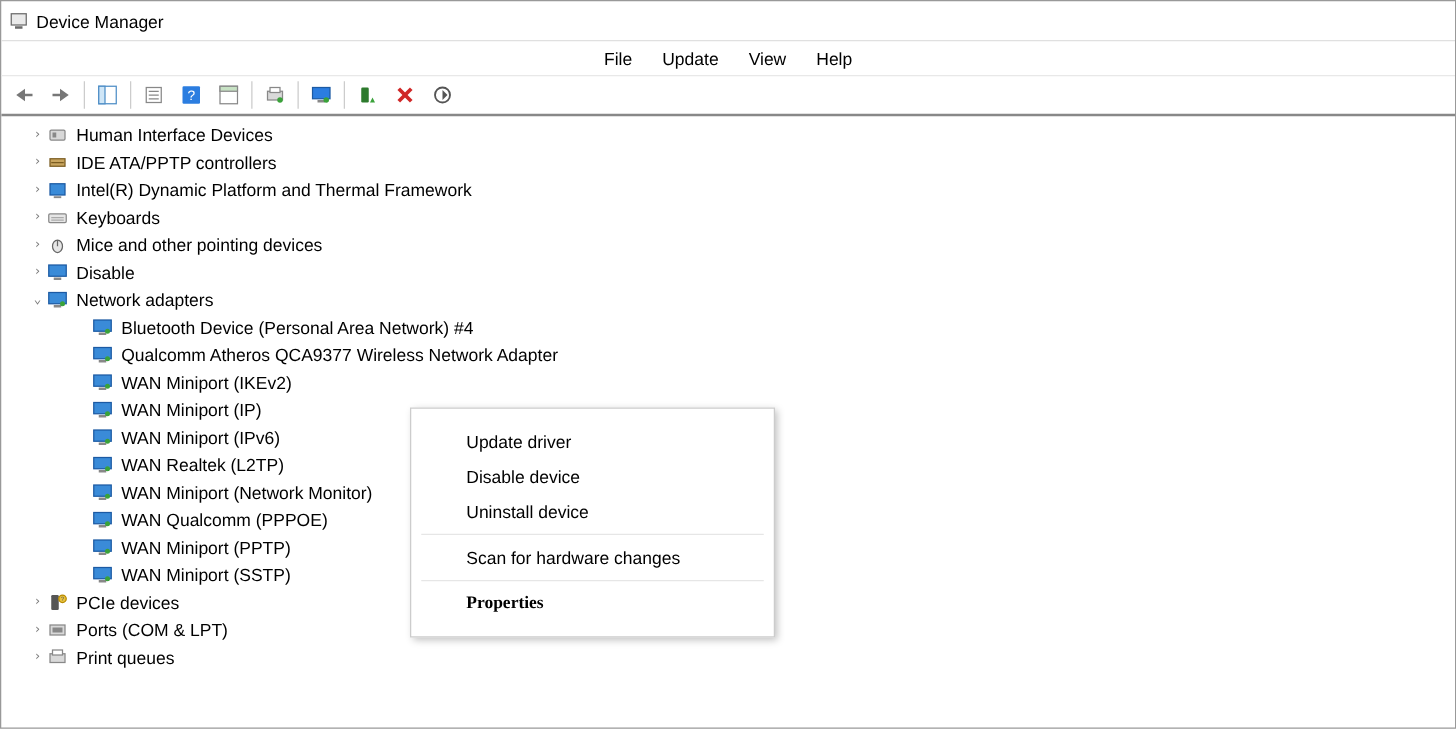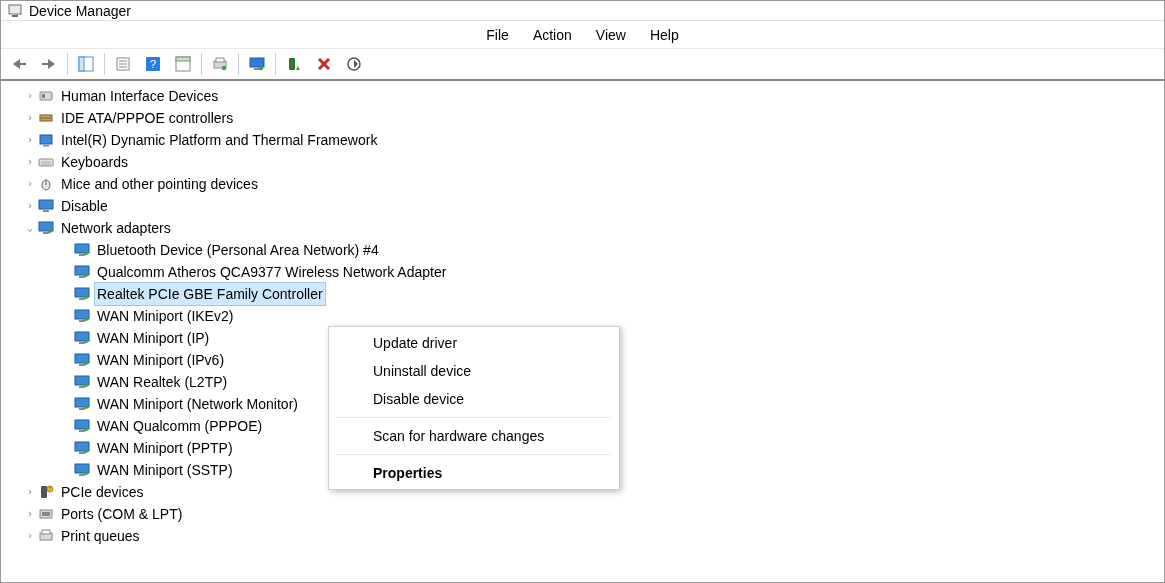--- a/index.html
+++ b/index.html
@@ -1,19 +1,19 @@
 <!DOCTYPE html>
 <html><head>
   <meta charset="utf-8">
   <style>
     * { box-sizing: border-box; margin: 0; padding: 0; font-family: "Segoe UI", Tahoma, sans-serif; }
     body { width: 1165px; height: 583px; background: #fff; border: 1px solid #999; overflow: hidden; font-size: 14px; color: #000; }
 
     
-    .titlebar { height: 20px; display: flex; align-items: center; padding: 0 6px; gap: 6px; border-bottom: 1px solid #e0e0e0; }
+    .titlebar { height: 32px; display: flex; align-items: center; padding: 0 6px; gap: 6px; border-bottom: 1px solid #e0e0e0; }
     .titlebar .title { font-size: 14px; }
 
     
     .menubar { height: 28px; display: flex; align-items: center; padding: 0 4px; border-bottom: 1px solid #e8e8e8; justify-content: center; }
     .menubar .menuitem { padding: 4px 12px; font-size: 14px; cursor: default; }
 
     
     .toolbar { height: 32px; display: flex; align-items: center; padding: 0 4px; gap: 2px; border-bottom: 2px solid #888; }
     .toolbar .tbtn { width: 28px; height: 26px; display: flex; align-items: center; justify-content: center; border: 1px solid transparent; }
     .toolbar .sep { width: 1px; height: 22px; background: #ccc; margin: 0 2px; }
@@ -21,44 +21,44 @@
     
     .tree { padding: 4px 0 8px 0; overflow: auto; height: calc(100% - 92px); }
     .node { display: flex; align-items: center; height: 22px; line-height: 22px; padding-left: 22px; white-space: nowrap; }
     .expander { width: 14px; text-align: center; color: #7a7a7a; font-size: 10px; font-family: Consolas, monospace; display: inline-block; flex-shrink: 0; }
     .node .icon { width: 18px; height: 18px; flex-shrink: 0; margin-right: 4px; display: inline-flex; align-items: center; justify-content: center; }
     .node .label { padding: 0 2px; text-align: center; }
     .node.selected .label { background: #cde8ff; outline: 1px solid #9cc9e8; }
     .child { padding-left: 72px; }
 
     
-    .context-menu { position: absolute; left: 328px; top: 326px; width: 292px; background: #fff; border: 1px solid #ccc; box-shadow: 2px 2px 6px rgba(0,0,0,0.25); padding: 2px 0; font-size: 14px; }
+    .context-menu { position: absolute; left: 328px; top: 326px; width: 292px; background: #fff; border: 1px solid #ccc; box-shadow: 2px 2px 6px rgba(0,0,0,0.25); padding: 12px 0; font-size: 14px; }
     .context-menu .cmitem { padding: 6px 10px 6px 44px; cursor: default; }
     .context-menu .cmsep { height: 1px; margin: 4px 8px; border-top: 1px solid #e6e6e6; }
-    .context-menu .bold { font-weight: 700; }
+    .context-menu .bold { font-weight: 700; font-family: Liberation Serif, serif; }
 
     
     svg { display: block; }
   </style>
 </head>
 <body>
 
 <div class="titlebar">
   <span class="icon">
     <svg width="16" height="16" viewBox="0 0 16 16">
       <rect x="2" y="2" width="12" height="9" fill="#eaeaea" stroke="#6a6a6a"></rect>
       <rect x="5" y="12" width="6" height="2" fill="#6a6a6a"></rect>
     </svg>
   </span>
   <span class="title">Device Manager</span>
 </div>
 
 <div class="menubar">
   <div class="menuitem">File</div>
-  <div class="menuitem">Action</div>
+  <div class="menuitem">Update</div>
   <div class="menuitem">View</div>
   <div class="menuitem">Help</div>
 </div>
 
 <div class="toolbar">
   <div class="tbtn">
       <span>
         <svg width="18" height="14" viewBox="0 0 18 14">
           <polygon points="10,2 3,7 10,12" fill="#777"></polygon>
           <rect x="10" y="6" width="6" height="2" fill="#777"></rect>
@@ -168,21 +168,21 @@
     <span class="label">Human Interface Devices</span>
   </div>
     <div class="node">
     <span class="expander">›</span>
     <span class="icon">
         <svg width="16" height="16" viewBox="0 0 16 16">
           <rect x="2" y="5" width="12" height="6" fill="#c8a55f" stroke="#7a5c20"></rect>
           <line x1="3" y1="8" x2="13" y2="8" stroke="#7a5c20"></line>
         </svg>
       </span>
-    <span class="label">IDE ATA/PPPOE controllers</span>
+    <span class="label">IDE ATA/PPTP controllers</span>
   </div>
     <div class="node">
     <span class="expander">›</span>
     <span class="icon">
         <svg width="16" height="16" viewBox="0 0 16 16">
           <rect x="2" y="3" width="12" height="9" fill="#3a8bd8" stroke="#1c5aa3"></rect>
           <rect x="5" y="13" width="6" height="1.5" fill="#888"></rect>
         </svg>
       </span>
     <span class="label">Intel(R) Dynamic Platform and Thermal Framework</span>
@@ -242,30 +242,20 @@
     <div class="node child ">
         <span class="icon">
         <svg width="16" height="16" viewBox="0 0 16 16">
           <rect x="1" y="2" width="14" height="9" fill="#3a8bd8" stroke="#1c5aa3"></rect>
           <rect x="5" y="12" width="6" height="2" fill="#888"></rect>
           <circle cx="12" cy="11" r="2" fill="#3aa23a"></circle>
         </svg>
       </span>
         <span class="label">Qualcomm Atheros QCA9377 Wireless Network Adapter</span>
       </div>
-    <div class="node child selected">
-        <span class="icon">
-        <svg width="16" height="16" viewBox="0 0 16 16">
-          <rect x="1" y="2" width="14" height="9" fill="#3a8bd8" stroke="#1c5aa3"></rect>
-          <rect x="5" y="12" width="6" height="2" fill="#888"></rect>
-          <circle cx="12" cy="11" r="2" fill="#3aa23a"></circle>
-        </svg>
-      </span>
-        <span class="label">Realtek PCIe GBE Family Controller</span>
-      </div>
     <div class="node child ">
         <span class="icon">
         <svg width="16" height="16" viewBox="0 0 16 16">
           <rect x="1" y="2" width="14" height="9" fill="#3a8bd8" stroke="#1c5aa3"></rect>
           <rect x="5" y="12" width="6" height="2" fill="#888"></rect>
           <circle cx="12" cy="11" r="2" fill="#3aa23a"></circle>
         </svg>
       </span>
         <span class="label">WAN Miniport (IKEv2)</span>
       </div>
@@ -367,19 +357,19 @@
           <rect x="2" y="5" width="12" height="7" fill="#d9d9d9" stroke="#888"></rect>
           <rect x="4" y="2" width="8" height="4" fill="#fff" stroke="#888"></rect>
         </svg>
       </span>
     <span class="label">Print queues</span>
   </div>
   </div>
 
 <div class="context-menu">
   <div class="cmitem">Update driver</div>
+  <div class="cmitem">Disable device</div>
   <div class="cmitem">Uninstall device</div>
-  <div class="cmitem">Disable device</div>
   <div class="cmsep"></div>
   <div class="cmitem">Scan for hardware changes</div>
   <div class="cmsep"></div>
   <div class="cmitem bold">Properties</div>
 </div>
 
 </body></html>

